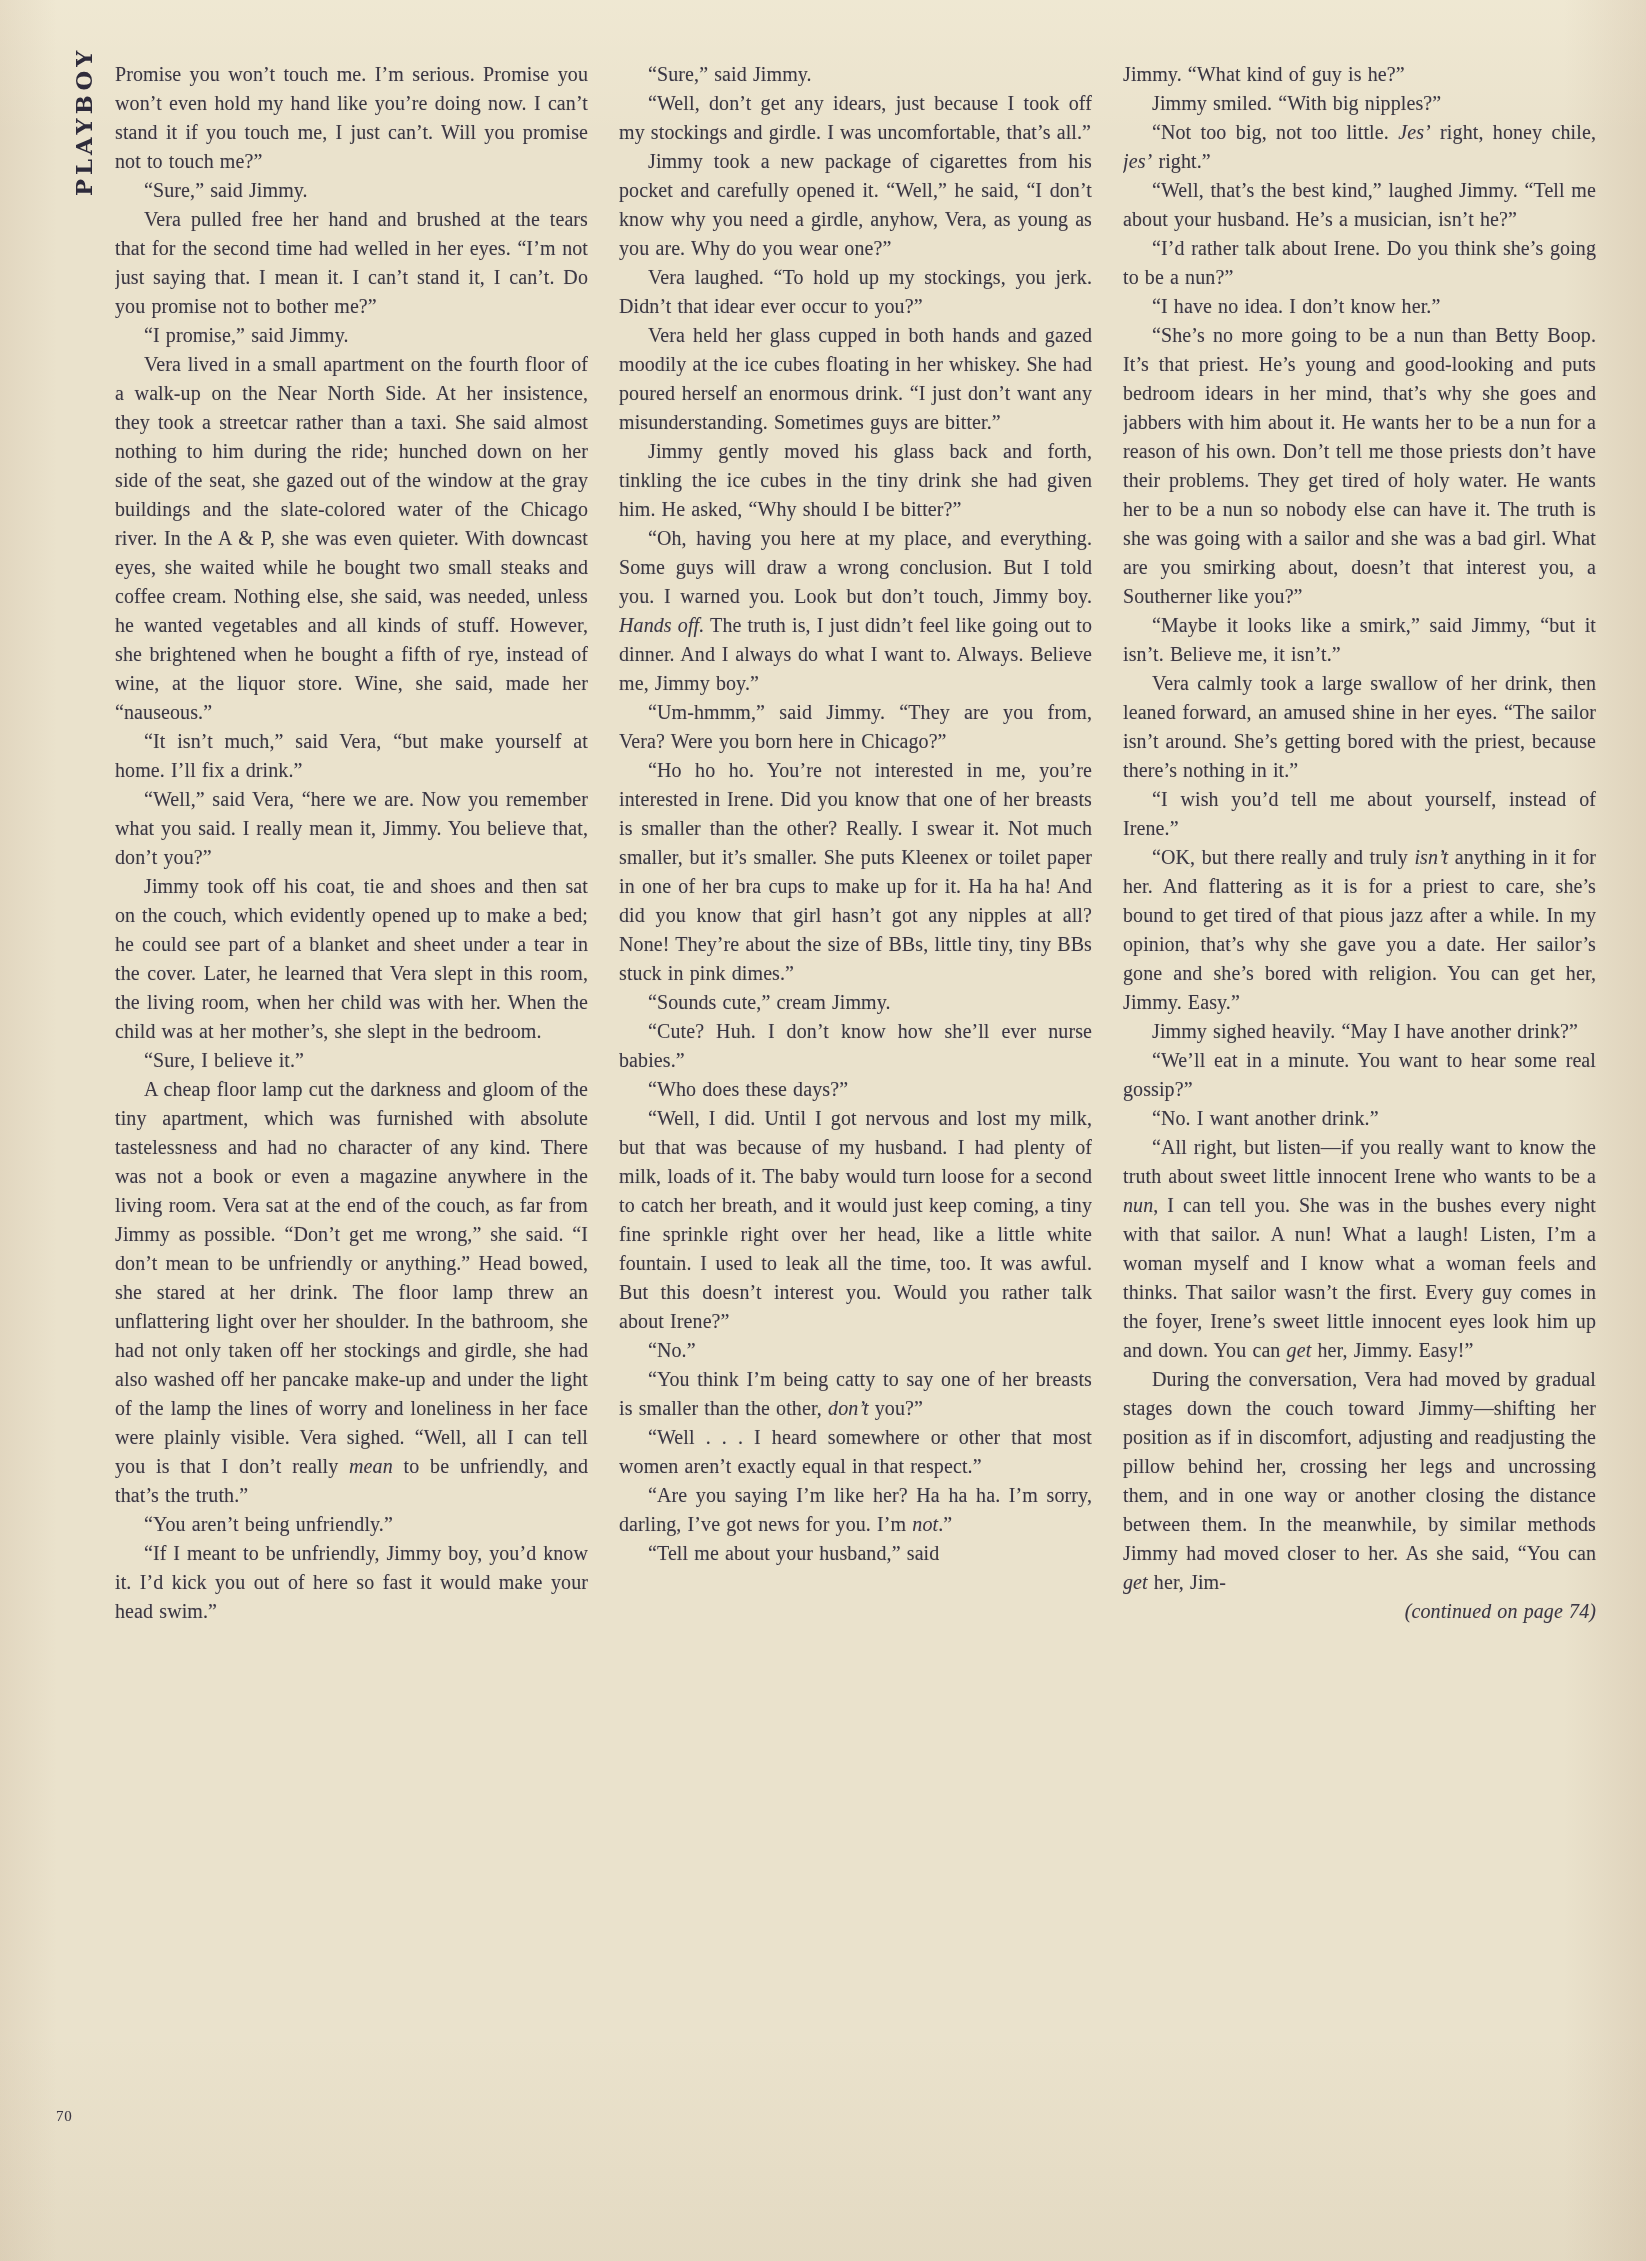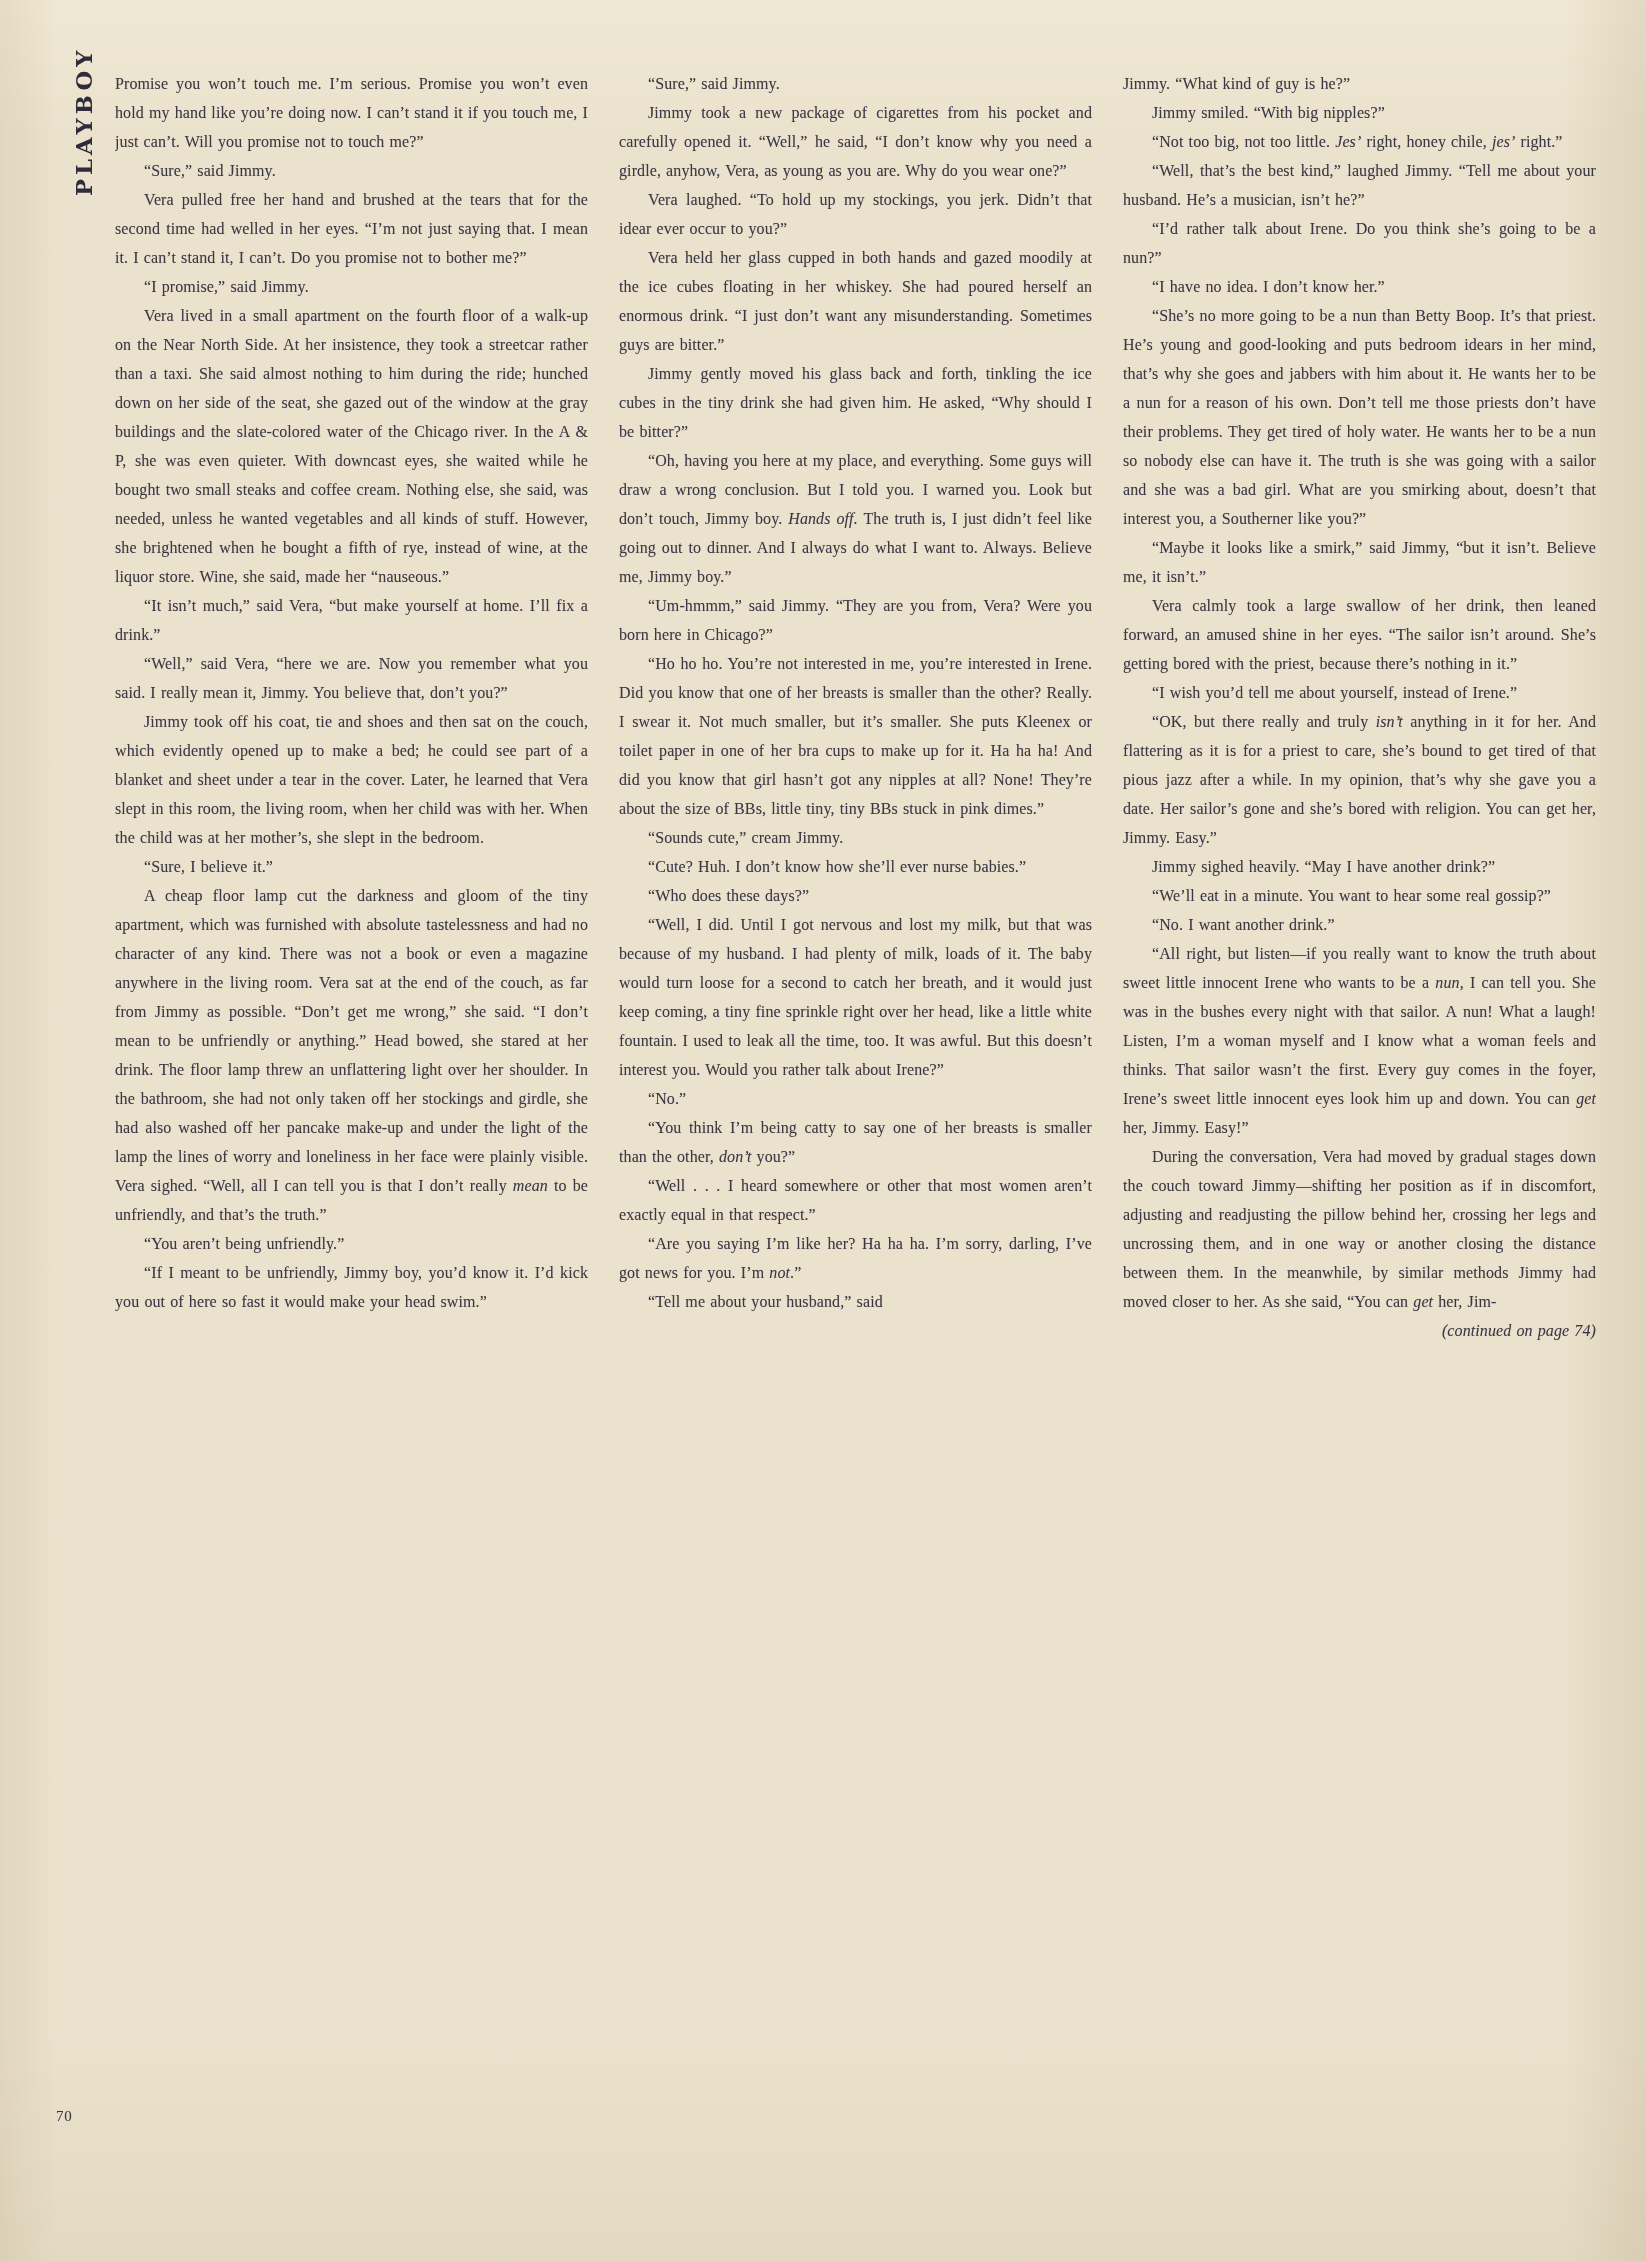--- a/index.html
+++ b/index.html
@@ -16,22 +16,22 @@
   }
   .brand{position:absolute;left:71px;top:64px;width:30px;height:133px;}
   .brand span{
     position:absolute;left:0;top:132px;display:block;width:132px;height:29px;
     transform:rotate(-90deg);transform-origin:0 0;
     font-family:"DejaVu Serif",serif;font-weight:bold;
     font-size:22.6px;line-height:27.4px;letter-spacing:4.1px;
     color:var(--brand-ink,#2e2b3b);white-space:nowrap;text-align:center;
   }
   .col{
-    position:absolute;top:69px;width:473px;height:2143px;overflow:hidden;
-    font-size:16px;line-height:29px;
+    position:absolute;top:60px;width:473px;height:2143px;overflow:hidden;
+    font-size:20px;line-height:29px;
     text-align:justify;letter-spacing:0.1px;word-spacing:1px;
     text-shadow:0 0 0.7px rgba(59,55,68,.25);
   }
   .col[data-col="0"]{left:115px;}
   .col[data-col="1"]{left:619px;}
   .col[data-col="2"]{left:1123px;}
   .col p{margin:0;text-indent:29px;}
   .col p.noindent{text-indent:0;}
   .col p.alignright{text-align:right;text-indent:0;}
   .col em{font-style:italic;}
@@ -57,20 +57,21 @@
       <p>“It isn’t much,” said Vera, “but make yourself at home. I’ll fix a drink.”</p>
       <p>“Well,” said Vera, “here we are. Now you remember what you said. I really mean it, Jimmy. You believe that, don’t you?”</p>
       <p>Jimmy took off his coat, tie and shoes and then sat on the couch, which evidently opened up to make a bed; he could see part of a blanket and sheet under a tear in the cover. Later, he learned that Vera slept in this room, the living room, when her child was with her. When the child was at her mother’s, she slept in the bedroom.</p>
       <p>“Sure, I believe it.”</p>
       <p>A cheap floor lamp cut the darkness and gloom of the tiny apartment, which was furnished with absolute tastelessness and had no character of any kind. There was not a book or even a magazine anywhere in the living room. Vera sat at the end of the couch, as far from Jimmy as possible. “Don’t get me wrong,” she said. “I don’t mean to be unfriendly or anything.” Head bowed, she stared at her drink. The floor lamp threw an unflattering light over her shoulder. In the bathroom, she had not only taken off her stockings and girdle, she had also washed off her pancake make-up and under the light of the lamp the lines of worry and loneliness in her face were plainly visible. Vera sighed. “Well, all I can tell you is that I don’t really <em>mean</em> to be unfriendly, and that’s the truth.”</p>
       <p>“You aren’t being unfriendly.”</p>
       <p>“If I meant to be unfriendly, Jimmy boy, you’d know it. I’d kick you out of here so fast it would make your head swim.”</p>
     </div>
   <div class="col" data-col="1">
       <p>“Sure,” said Jimmy.</p>
+      <p>“Well, don’t get any idears, just because I took off my stockings and girdle. I was uncomfortable, that’s all.”</p>
       <p>Jimmy took a new package of cigarettes from his pocket and carefully opened it. “Well,” he said, “I don’t know why you need a girdle, anyhow, Vera, as young as you are. Why do you wear one?”</p>
       <p>Vera laughed. “To hold up my stockings, you jerk. Didn’t that idear ever occur to you?”</p>
       <p>Vera held her glass cupped in both hands and gazed moodily at the ice cubes floating in her whiskey. She had poured herself an enormous drink. “I just don’t want any misunderstanding. Sometimes guys are bitter.”</p>
       <p>Jimmy gently moved his glass back and forth, tinkling the ice cubes in the tiny drink she had given him. He asked, “Why should I be bitter?”</p>
       <p>“Oh, having you here at my place, and everything. Some guys will draw a wrong conclusion. But I told you. I warned you. Look but don’t touch, Jimmy boy. <em>Hands off.</em> The truth is, I just didn’t feel like going out to dinner. And I always do what I want to. Always. Believe me, Jimmy boy.”</p>
       <p>“Um-hmmm,” said Jimmy. “They are you from, Vera? Were you born here in Chicago?”</p>
       <p>“Ho ho ho. You’re not interested in me, you’re interested in Irene. Did you know that one of her breasts is smaller than the other? Really. I swear it. Not much smaller, but it’s smaller. She puts Kleenex or toilet paper in one of her bra cups to make up for it. Ha ha ha! And did you know that girl hasn’t got any nipples at all? None! They’re about the size of BBs, little tiny, tiny BBs stuck in pink dimes.”</p>
       <p>“Sounds cute,” cream Jimmy.</p>
       <p>“Cute? Huh. I don’t know how she’ll ever nurse babies.”</p>
       <p>“Who does these days?”</p>

